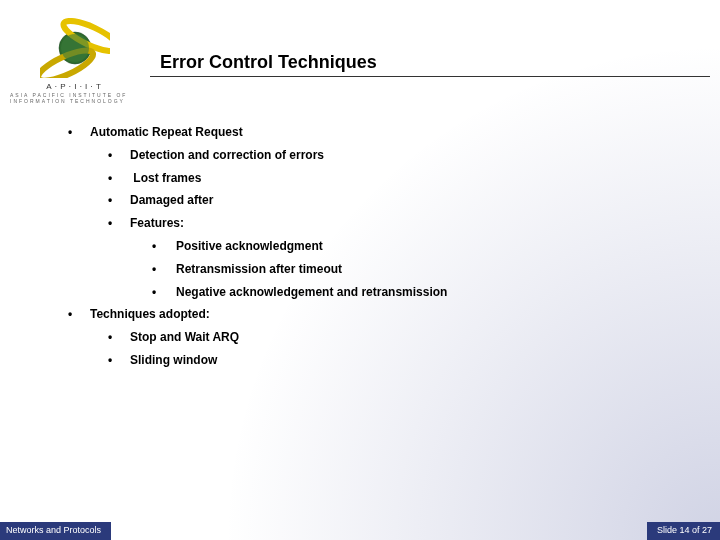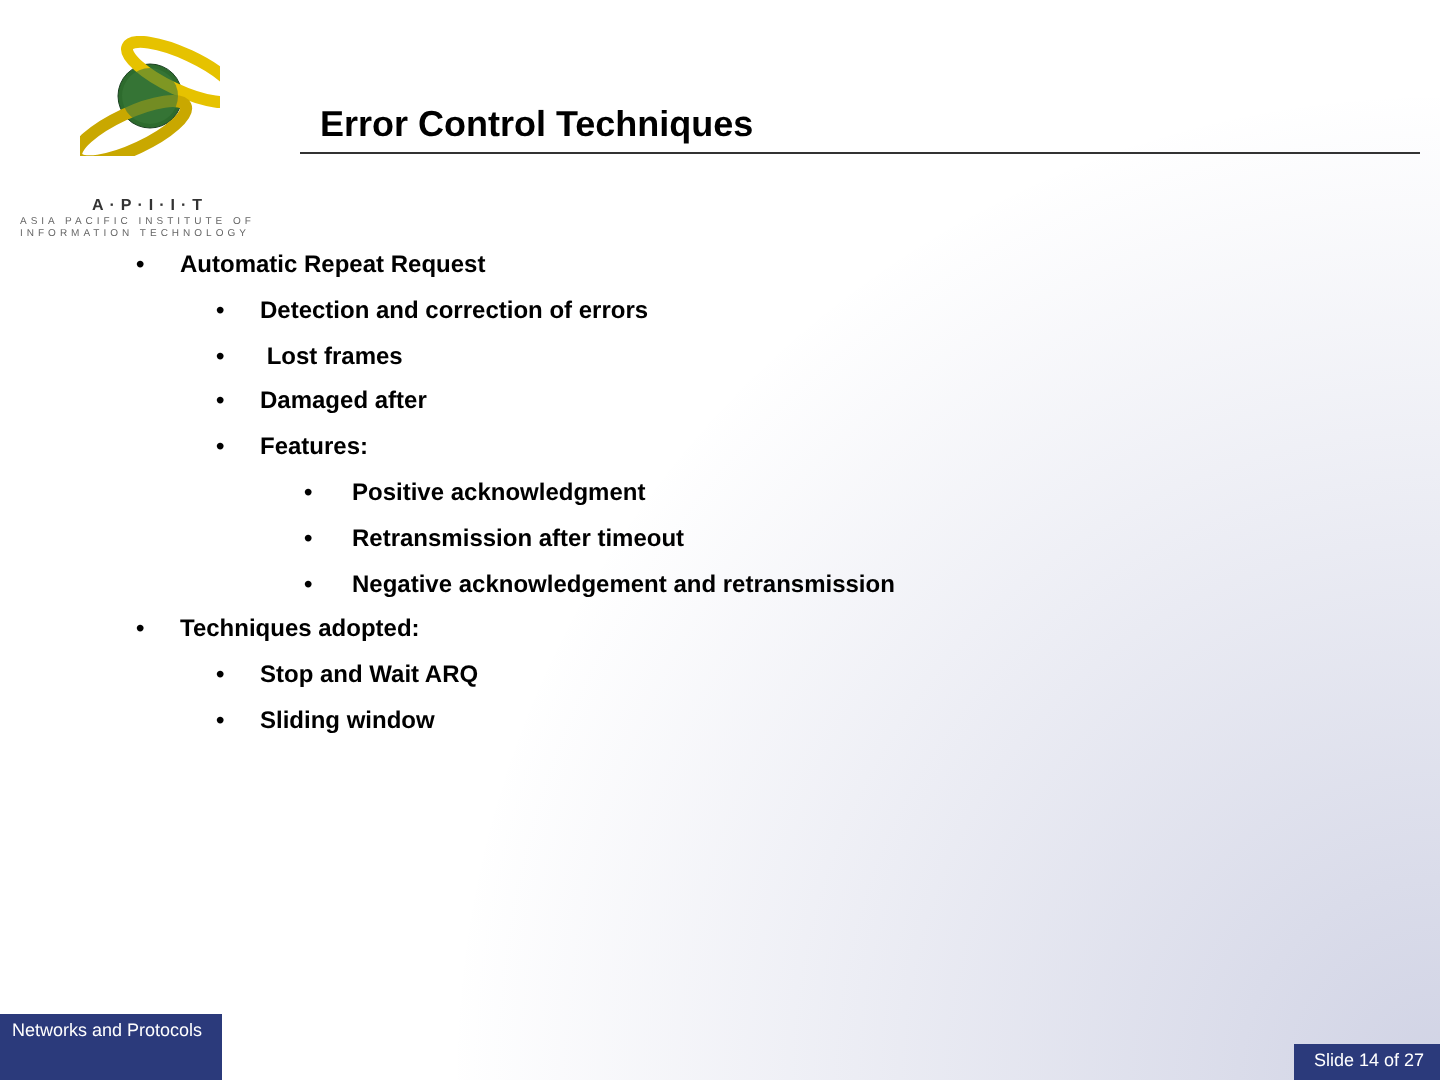--- a/index.html
+++ b/index.html
@@ -15,21 +15,21 @@
   .logo {
     position:absolute; top:18px; left:10px; width:130px; height:92px;
     display:flex; flex-direction:column; align-items:center;
   }
   .globe {
     width:70px; height:60px; position:relative;
   }
   .globe svg { width:70px; height:60px; }
   .ring { transform-origin:50% 50%; }
   .logo-text {
-    margin-top:20px; font-size:8px; letter-spacing:3px; font-weight:bold; color:#333;
+    margin-top:4px; font-size:8px; letter-spacing:3px; font-weight:normal; color:#333;
   }
   .logo-sub {
     font-size:5px; letter-spacing:2px; color:#666; margin-top:1px;
   }
   .title {
     position:absolute; top:52px; left:160px;
     font-size:18px; font-weight:bold; color:#000;
   }
   .rule {
     position:absolute; top:76px; left:150px; width:560px; height:0;
@@ -46,21 +46,21 @@
   .content ul { list-style:none; }
   .content li { margin:6px 0; }
   .lvl0 > li::before { content:"•"; display:inline-block; width:22px; }
   .lvl0 > li { padding-left:0; }
   .lvl1 { margin-left:40px; }
   .lvl1 > li::before { content:"•"; display:inline-block; width:22px; }
   .lvl2 { margin-left:44px; }
   .lvl2 > li::before { content:"•"; display:inline-block; width:24px; }
   .lvl2 > li { font-weight:bold; }
   .footer-left {
-    position:absolute; left:0; bottom:0; height:33px;
+    position:absolute; left:0; bottom:0; height:18px;
     background:#2b3a7b; color:#fff; font-size:9px;
     padding:3px 10px 0 6px;
   }
   .footer-right {
     position:absolute; right:0; bottom:0; height:18px;
     background:#2b3a7b; color:#fff; font-size:9px;
     padding:3px 8px 12px 10px;
   }
 </style>
 </head>

